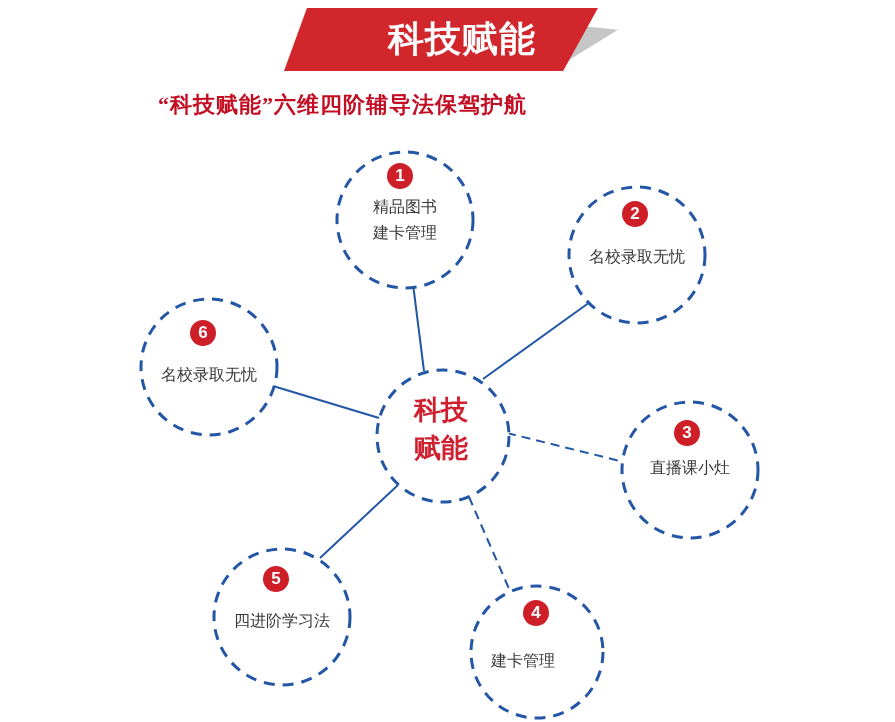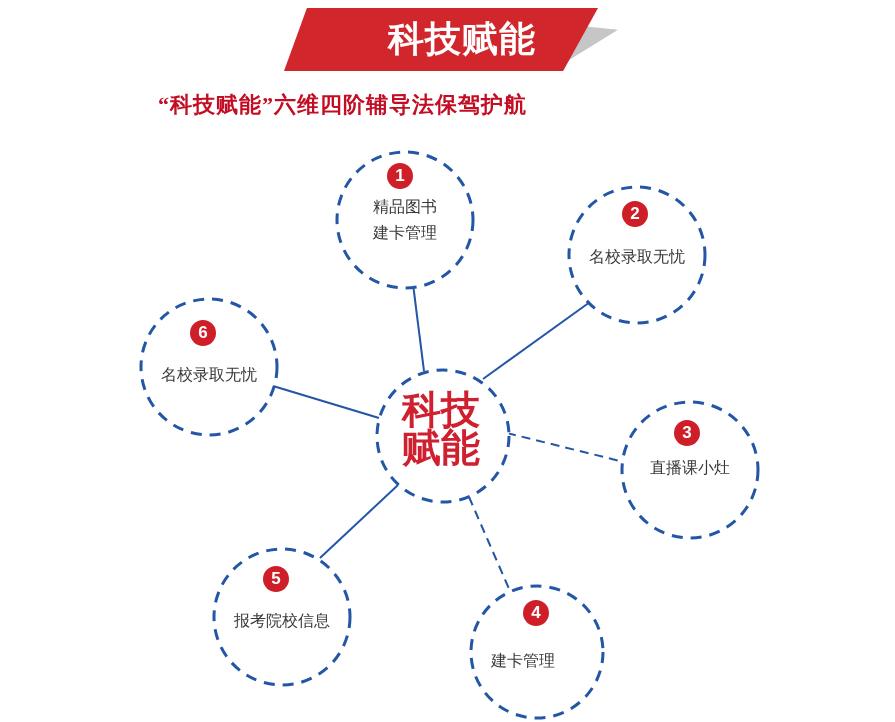--- a/index.html
+++ b/index.html
@@ -64,21 +64,21 @@
     position: absolute;
     transform: translate(-50%, -50%);
     font-size: 16px; line-height: 26px;
     color: #383838;
     text-align: center;
     white-space: nowrap;
   }
   .center-label {
     position: absolute;
     transform: translate(-50%, -50%);
-    font-size: 39px; line-height: 38px; font-weight: 700;
+    font-size: 27px; line-height: 38px; font-weight: 700;
     color: #cf2030;
     text-align: center;
     white-space: nowrap;
   }
 </style>
 </head>
 <body>
 
 <div class="stage">
 
@@ -133,21 +133,21 @@
     <div class="label" style="left:690px; top:468px">直播课小灶</div>
   </div>
 
   <div>
     <div class="badge" style="left:536px; top:613px">4</div>
     <div class="label" style="left:523px; top:661px">建卡管理</div>
   </div>
 
   <div>
     <div class="badge" style="left:276px; top:579px">5</div>
-    <div class="label" style="left:282px; top:621px">报考院校信息</div>
+    <div class="label" style="left:282px; top:621px">四进阶学习法</div>
   </div>
 
   <div>
     <div class="badge" style="left:203px; top:333px">6</div>
     <div class="label" style="left:209px; top:375px">名校录取无忧</div>
   </div>
 
 </div>
 
 </body></html>

